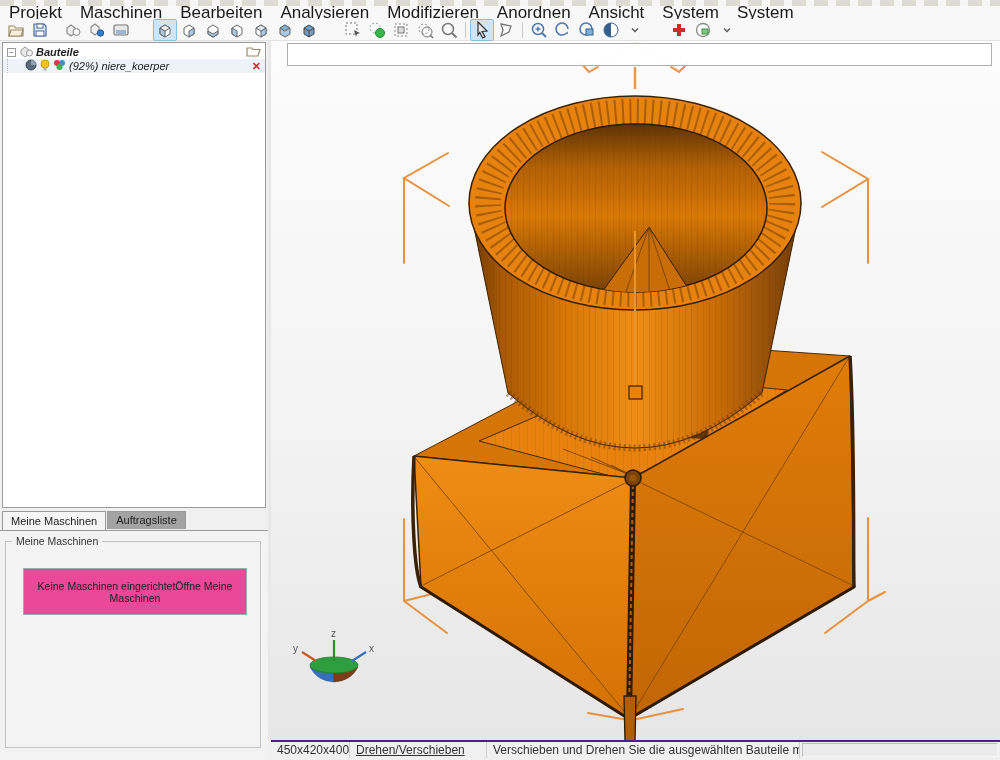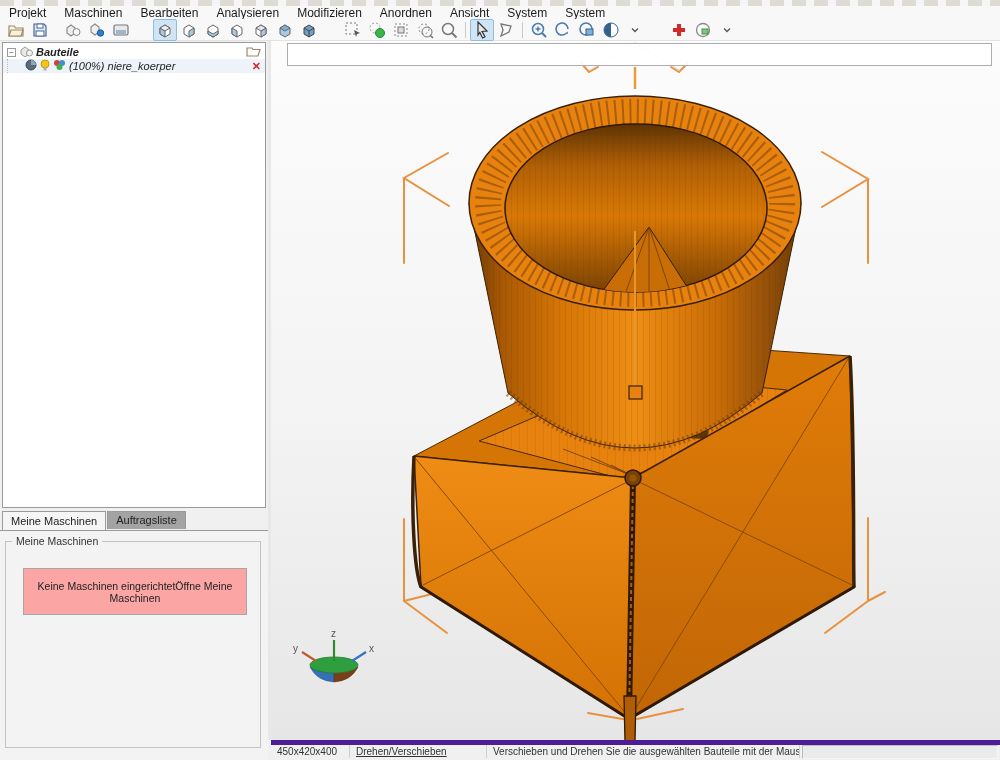--- a/index.html
+++ b/index.html
@@ -3,21 +3,21 @@
 <meta charset="utf-8">
 <style>
   html,body{margin:0;padding:0;background:#fff;}
   #app{position:relative;width:1000px;height:760px;font-family:"Liberation Sans",sans-serif;
        background:#f0f0f0;overflow:hidden;color:#222;}
   
   .titlestrip{position:absolute;left:0;top:0;width:1000px;height:6px;background:#fbfbfb;overflow:hidden;
     background-image:repeating-linear-gradient(90deg,#cfcabe 0 14px,#fbfbfb 14px 22px);opacity:.55;}
   
   .menubar{position:absolute;left:0;top:6px;width:1000px;height:13px;background:#f8f8f8;
-    display:flex;align-items:center;font-size:12px;color:#1a1a1a;}
+    display:flex;align-items:center;font-size:17px;color:#1a1a1a;}
   .menubar span{padding:0 9px;cursor:default;}
   
   .toolbar{position:absolute;left:0;top:19px;width:1000px;height:22px;background:#f8f8f8;
     border-bottom:1px solid #e2e2e2;display:flex;align-items:center;padding-left:4px;box-sizing:border-box;}
   .tb{width:22px;height:20px;display:flex;align-items:center;justify-content:center;border:1px solid transparent;border-radius:2px;}
   .tb svg{display:block}
   .tb.active{background:#cfe4f5;border-color:#8fbde0;}
   .gap{width:9px;} .gap-lg{width:20px;}
   .sep{width:1px;height:16px;background:#c9c9c9;margin:0 4px;}
   
@@ -31,33 +31,33 @@
   .trow.sel{background:#eef3f9;}
   .xp{width:9px;height:9px;border:1px solid #9a9a9a;font-size:8px;line-height:7px;text-align:center;color:#444;background:#fff;box-sizing:border-box;}
   .indent{width:14px;border-left:1px dotted #bbb;height:14px;}
   
   .tabsrow{position:absolute;left:2px;top:470px;height:18px;display:flex;align-items:flex-end;font-size:11px;}
   .tab{padding:2px 8px 3px;border:1px solid #9a9a9a;border-bottom:none;background:#a3a3a3;margin-right:1px;}
   .tab.active{background:#f5f5f5;position:relative;top:1px;padding-top:3px;}
   .machines{position:absolute;left:0;top:489px;width:268px;height:230px;background:#f3f3f3;border-top:1px solid #9a9a9a;}
   .fieldset{position:absolute;left:5px;top:10px;width:254px;height:205px;border:1px solid #c3c3c3;}
   .legend{position:absolute;left:6px;top:-7px;background:#f3f3f3;padding:0 4px;font-size:10.5px;color:#333;}
-  .machbtn{position:absolute;left:17px;top:26px;width:224px;height:47px;background:#fca5a5;border:1px solid #a6a6a6;
+  .machbtn{position:absolute;left:17px;top:26px;width:224px;height:47px;background:#ec4899;border:1px solid #a6a6a6;
     font-size:10.5px;color:#222;display:flex;align-items:center;justify-content:center;text-align:center;padding:0 6px;box-sizing:border-box;font-family:"Liberation Sans",sans-serif;}
   
   .splitter{position:absolute;left:268px;top:41px;width:3px;height:699px;background:#e8e8e8;border-right:1px solid #cfcfcf;}
   
   .viewport{position:absolute;left:271px;top:41px;width:729px;height:699px;
     background:linear-gradient(#fcfcfc 0%,#f3f3f3 55%,#e6e6e6 100%);overflow:hidden;}
   .vp-svg{position:absolute;left:0;top:0;}
   .vp-topbar{position:absolute;left:16px;top:2px;width:705px;height:23px;background:rgba(255,255,255,.93);
     border:1px solid #adadad;box-sizing:border-box;font-size:11px;color:#333;}
   
   .statusbar{position:absolute;left:271px;top:740px;width:729px;height:18px;background:#f0f0f0;
-    border-top:5px solid #4c1d95;display:flex;align-items:center;font-size:10px;color:#333;box-sizing:border-box;}
+    border-top:2px solid #4c1d95;display:flex;align-items:center;font-size:12px;color:#333;box-sizing:border-box;}
   .scell{padding:0 6px;height:100%;display:flex;align-items:center;border-right:1px solid #cfcfcf;white-space:nowrap;overflow:hidden;}
   .scell.c1{width:66px;} .scell.c2{width:124px;text-decoration:underline;} .scell.c3{width:300px;}
   .srecess{flex:1;height:12px;margin:0 2px;background:#ebebeb;border:1px solid #bdbdbd;border-right-color:#f5f5f5;border-bottom-color:#f5f5f5;}
 </style>
 </head>
 <body>
 
 <div id="app">
 
   <div class="titlestrip"></div>
@@ -322,21 +322,21 @@
             </svg></span>
         <span><svg width="10" height="12">
               <circle cx="5" cy="5" r="4" fill="#f5c518" stroke="#c89a10"></circle>
               <rect x="3.5" y="8.5" width="3" height="3" fill="#b0b0b0"></rect>
             </svg></span>
         <span><svg width="13" height="12">
               <circle cx="4" cy="4" r="3" fill="#d04040"></circle>
               <circle cx="9" cy="4" r="3" fill="#4090d0"></circle>
               <circle cx="6.5" cy="8" r="3" fill="#40b050"></circle>
             </svg></span>
-        <span class="lbl">(100%) niere_koerper</span>
+        <span class="lbl">(92%) niere_koerper</span>
         <span class="flex"></span>
         <span style="color:#d22a2a;font-weight:bold;font-size:11px;">✕</span>
       </div>
     </div>
 
     <div class="tabsrow">
       <div class="tab active">Meine Maschinen</div>
       <div class="tab">Auftragsliste</div>
     </div>
 

